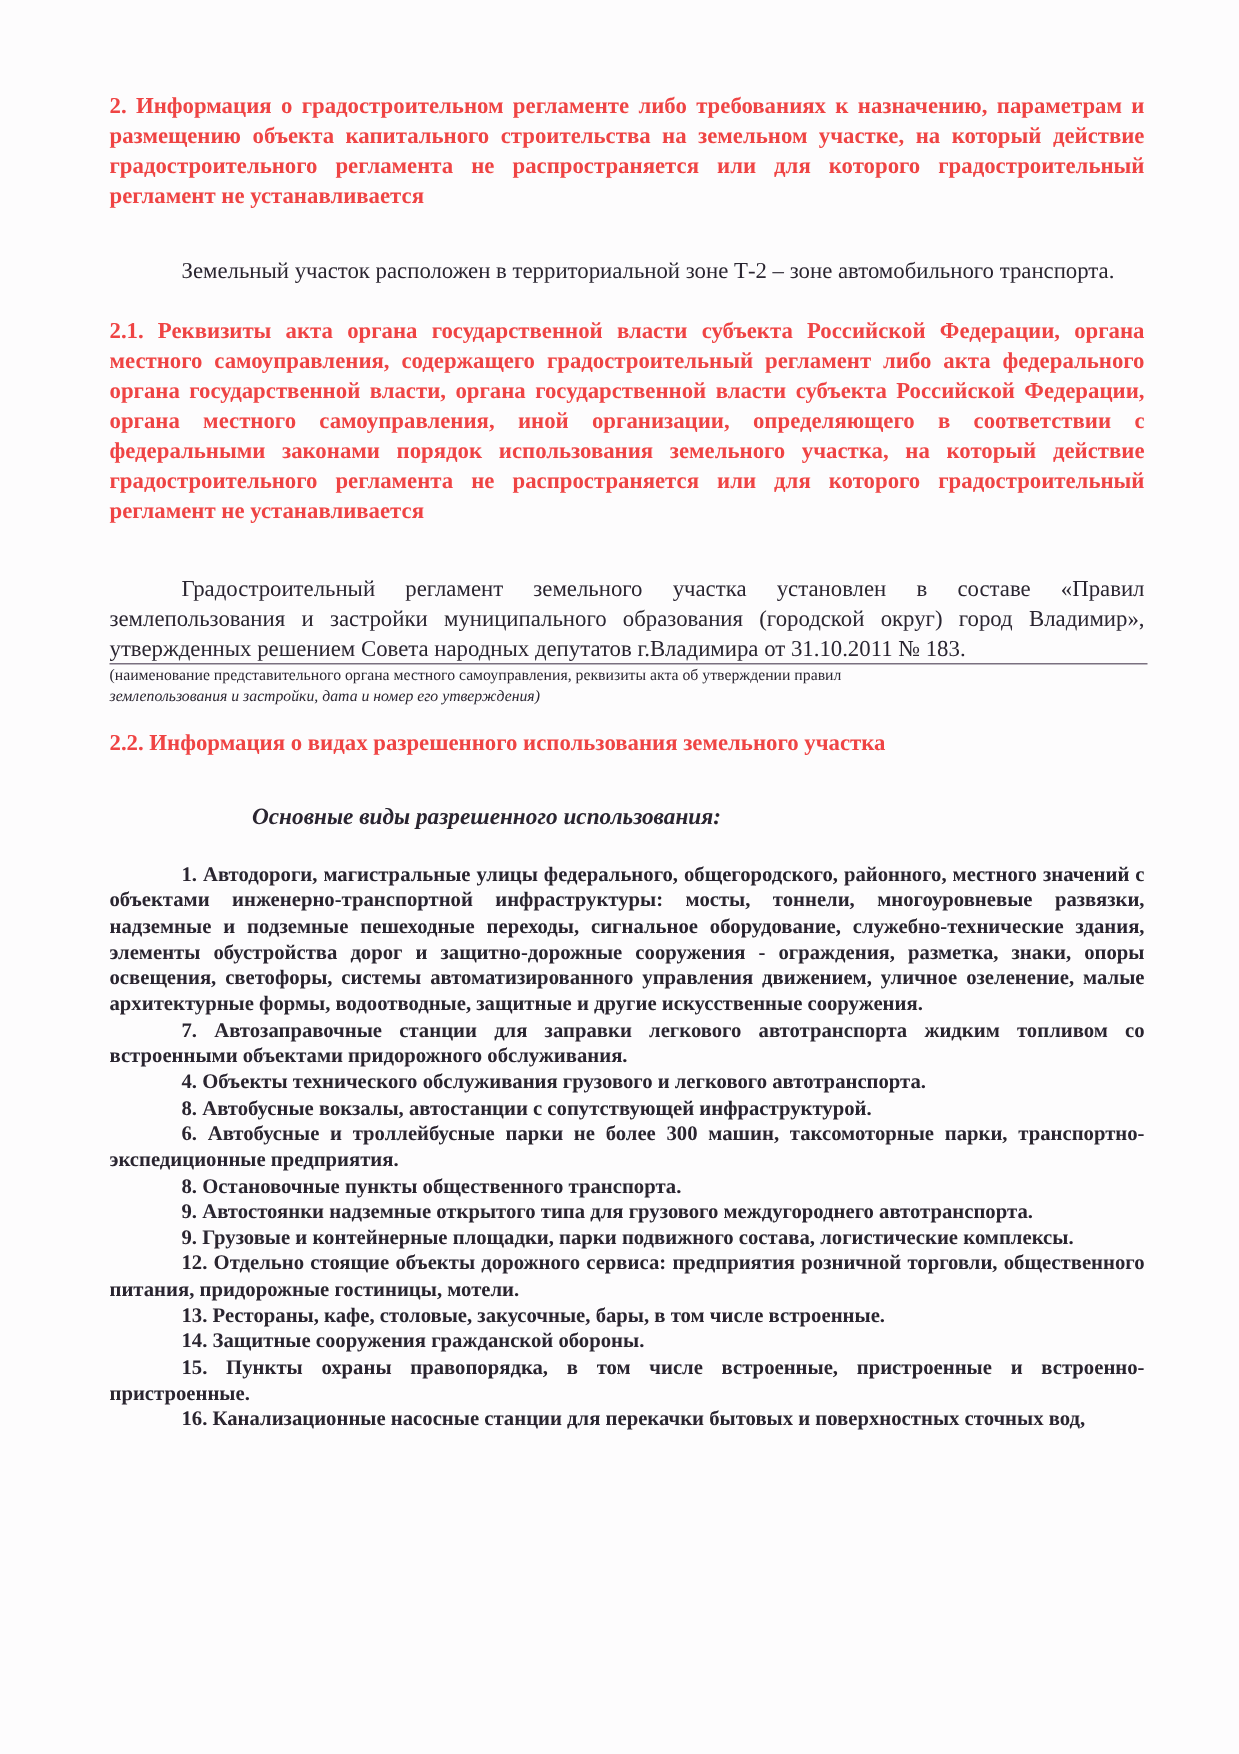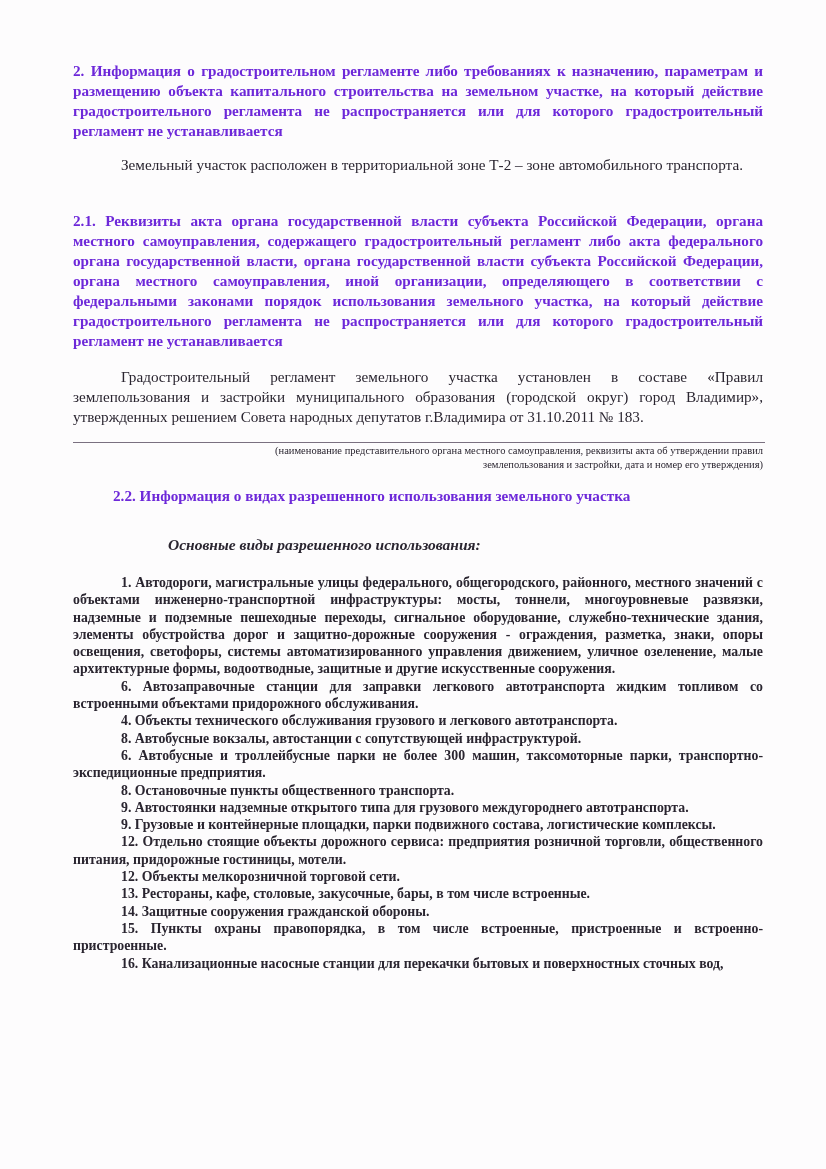--- a/index.html
+++ b/index.html
@@ -4,24 +4,24 @@
 <style>
   html, body { margin: 0; padding: 0; }
   body {
     width: 826px; height: 1169px; overflow: hidden;
     background: #fdfcfd;
     font-family: "Liberation Serif", serif;
     color: #2a2530;
   }
   .page { position: relative; width: 826px; height: 1169px; }
   .block { position: absolute; left: 73px; width: 690px; text-align: justify; }
-  .h { font-weight: bold; font-size: 15.2px; line-height: 20px; color: #6d28d9; }
-  .p { font-size: 15.2px; line-height: 20px; }
+  .h { font-weight: bold; font-size: 15.2px; line-height: 20px; color: #ef4444; }
+  .p { font-size: 15.2px; line-height: 20px; margin-top: 16px; }
   .indent { text-indent: 48px; }
-  .caption { position: absolute; left: 73px; width: 690px; text-align: right; font-size: 10.5px; line-height: 14px; }
+  .caption { position: absolute; left: 73px; width: 690px; text-align: left; font-size: 10.5px; line-height: 14px; }
   .rule { position: absolute; left: 73px; width: 692px; height: 0; border-top: 1px solid #7a7080; }
   .italic-h { position: absolute; left: 133px; font-style: italic; font-weight: bold; font-size: 15.5px; }
   .list { position: absolute; left: 73px; width: 690px; font-size: 13.8px; line-height: 17.3px; }
   .li { text-align: justify; text-indent: 48px; margin: 0; font-weight: bold; }
 </style>
 </head>
 <body>
 
 <div class="page">
 
@@ -29,36 +29,35 @@
 
   <div class="block p indent" style="top:155px;">Земельный участок расположен в территориальной зоне Т-2 – зоне автомобильного транспорта.</div>
 
   <div class="block h" style="top:211px;">2.1. Реквизиты акта органа государственной власти субъекта Российской Федерации, органа местного самоуправления, содержащего градостроительный регламент либо акта федерального органа государственной власти, органа государственной власти субъекта Российской Федерации, органа местного самоуправления, иной организации, определяющего в соответствии с федеральными законами порядок использования земельного участка, на который действие градостроительного регламента не распространяется или для которого градостроительный регламент не устанавливается</div>
 
   <div class="block p indent" style="top:367px;">Градостроительный регламент земельного участка установлен в составе «Правил землепользования и застройки муниципального образования (городской округ) город Владимир», утвержденных решением Совета народных депутатов г.Владимира от 31.10.2011 № 183.</div>
 
   <div class="rule" style="top:442px;"></div>
 
   <div class="caption" style="top:444px;">(наименование представительного органа местного самоуправления, реквизиты акта об утверждении правил</div>
-  <div class="caption" style="top:458px;">землепользования и застройки, дата и номер его утверждения)</div>
+  <div class="caption" style="top:458px;font-style:italic;">землепользования и застройки, дата и номер его утверждения)</div>
 
-  <div class="block h" style="top:486px;margin-left:40px;">2.2. Информация о видах разрешенного использования земельного участка</div>
+  <div class="block h" style="top:486px;">2.2. Информация о видах разрешенного использования земельного участка</div>
 
   <div class="italic-h" style="top:536px;margin-left:35px;">Основные виды разрешенного использования:</div>
 
   <div class="list" style="top:574px;">
     <p class="li">1. Автодороги, магистральные улицы федерального, общегородского, районного, местного значений с объектами инженерно-транспортной инфраструктуры: мосты, тоннели, многоуровневые развязки, надземные и подземные пешеходные переходы, сигнальное оборудование, служебно-технические здания, элементы обустройства дорог и защитно-дорожные сооружения - ограждения, разметка, знаки,  опоры освещения, светофоры, системы автоматизированного управления движением, уличное озеленение, малые архитектурные формы, водоотводные, защитные и другие искусственные сооружения.</p>
-    <p class="li">6. Автозаправочные станции для заправки легкового автотранспорта жидким топливом со встроенными объектами придорожного обслуживания.</p>
+    <p class="li">7. Автозаправочные станции для заправки легкового автотранспорта жидким топливом со встроенными объектами придорожного обслуживания.</p>
     <p class="li">4. Объекты технического обслуживания грузового и легкового автотранспорта.</p>
     <p class="li">8. Автобусные вокзалы, автостанции  с сопутствующей инфраструктурой.</p>
     <p class="li">6. Автобусные и троллейбусные парки не более 300 машин, таксомоторные парки, транспортно-экспедиционные предприятия.</p>
     <p class="li">8. Остановочные пункты общественного транспорта.</p>
     <p class="li">9. Автостоянки надземные открытого типа для грузового междугороднего автотранспорта.</p>
     <p class="li">9.  Грузовые и контейнерные площадки, парки подвижного состава, логистические комплексы.</p>
     <p class="li">12. Отдельно стоящие объекты дорожного сервиса: предприятия розничной торговли, общественного питания, придорожные гостиницы, мотели.</p>
-    <p class="li">12. Объекты мелкорозничной торговой сети.</p>
     <p class="li">13. Рестораны, кафе, столовые, закусочные, бары, в том числе встроенные.</p>
     <p class="li">14. Защитные сооружения гражданской обороны.</p>
     <p class="li">15. Пункты охраны правопорядка, в том числе встроенные, пристроенные и встроенно-пристроенные.</p>
     <p class="li">16. Канализационные насосные станции для перекачки бытовых и поверхностных сточных вод,</p>
   </div>
 
 </div>
 
 </body></html>

